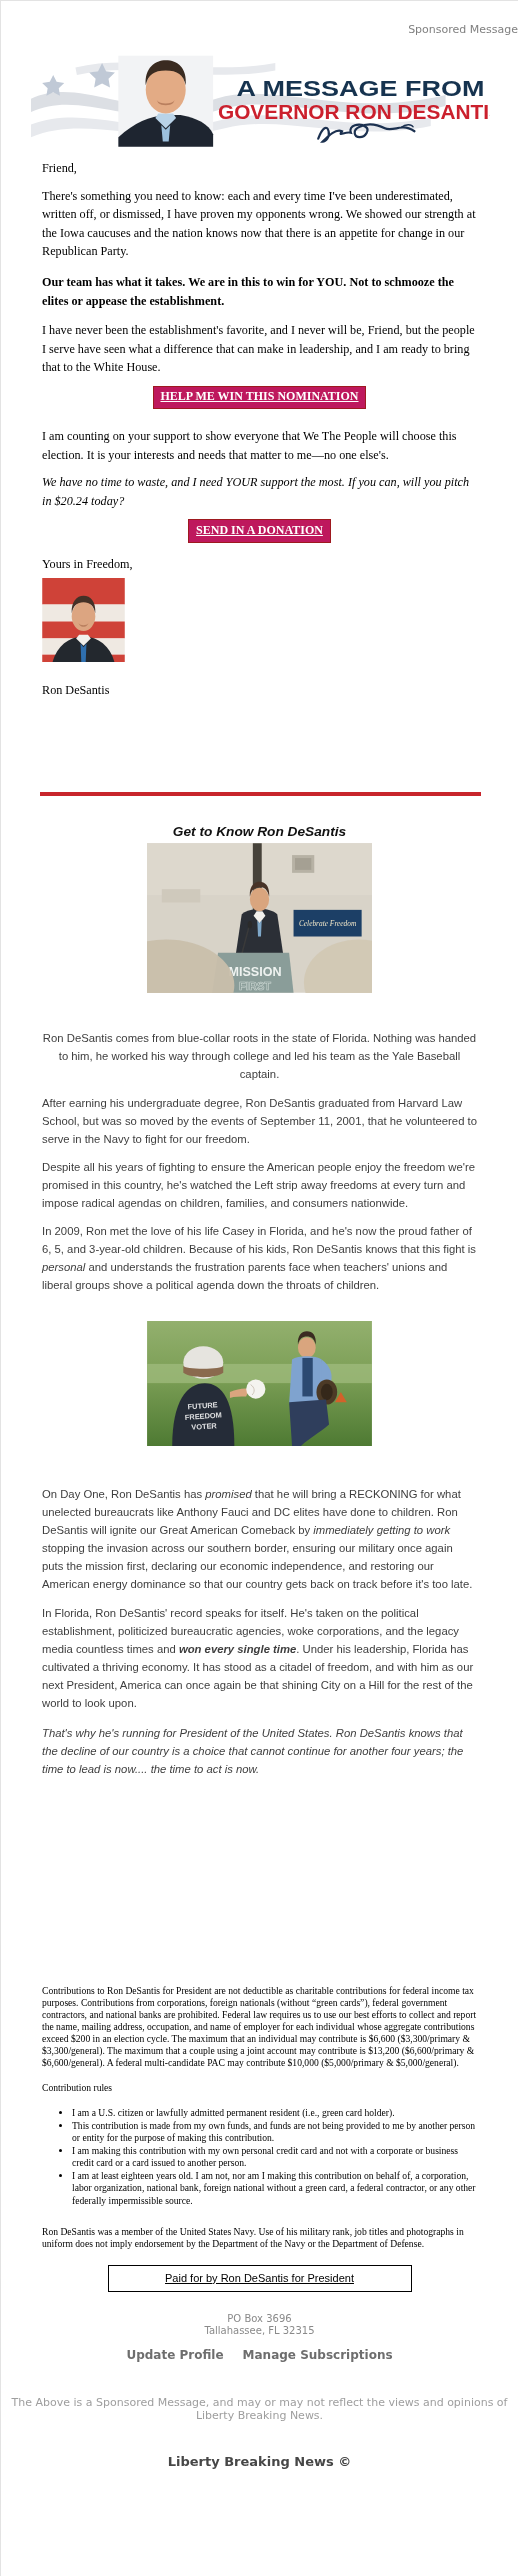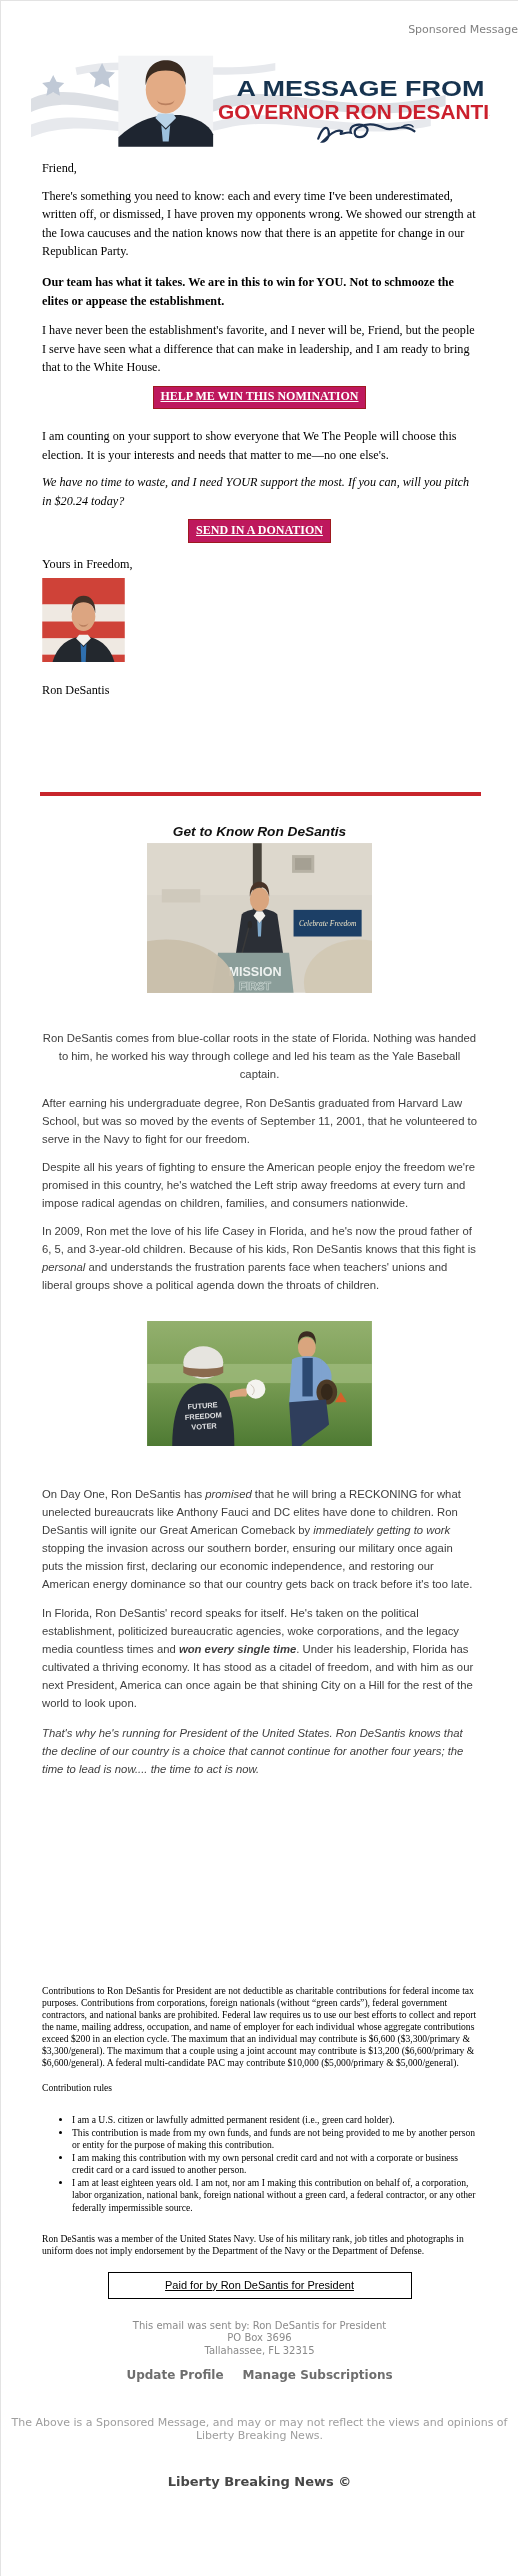--- a/index.html
+++ b/index.html
@@ -36,21 +36,21 @@
   .g1{margin-top:36px !important;text-align:center;}
   .gp{margin-top:10.4px !important;}
   .g6{margin-top:39px !important;}
   .g8{margin-top:12px !important;font-style:italic;}
   .bi{font-weight:bold;font-style:italic;}
 
   
   .fineprint{margin:207px 41px 0 41px;font-size:9.6px;line-height:12px;color:#000;}
   .fineprint p{margin:0;}
   .rules-title{margin-top:13.3px !important;}
-  .fineprint ul{margin:20px 0 0 0;padding-left:30px;}
+  .fineprint ul{margin:13px 0 0 0;padding-left:30px;}
   .fineprint li{margin-bottom:0.7px;line-height:12.2px;}
   .navy-note{margin-top:19px !important;}
   .paid-box{width:302px;margin:15px auto 0 auto;border:0.7px solid #000;text-align:center;font-family:"Liberation Sans",sans-serif;font-size:11px;color:#000;line-height:25px;height:25px;text-decoration:underline;}
 
   
   .footer{font-family:"DejaVu Sans",sans-serif;text-align:center;}
   .sent-block{margin-top:21px;color:#8a8a8a;font-size:10px;line-height:12.6px;}
   .profile-links{margin-top:10.4px;color:#6e6e6e;font-size:12px;font-weight:bold;}
   .profile-links span.link{cursor:pointer;}
   .profile-links .gap{display:inline-block;width:19px;}
@@ -224,21 +224,20 @@
       <li>I am making this contribution with my own personal credit card and not with a corporate or business credit card or a card issued to another person.</li>
       <li>I am at least eighteen years old. I am not, nor am I making this contribution on behalf of, a corporation, labor organization, national bank, foreign national without a green card, a federal contractor, or any other federally impermissible source.</li>
     </ul>
     <p class="navy-note">Ron DeSantis was a member of the United States Navy. Use of his military rank, job titles and photographs in uniform does not imply endorsement by the Department of the Navy or the Department of Defense.</p>
   </div>
 
   <div class="paid-box">Paid for by Ron DeSantis for President</div>
 
   <div class="footer">
     <div class="sent-block">
-      <div>This email was sent by: Ron DeSantis for President</div>
       <div>PO Box 3696</div>
       <div>Tallahassee, FL 32315</div>
     </div>
     <div class="profile-links">
       <span class="link">Update Profile</span><span class="gap"></span><span class="link">Manage Subscriptions</span>
     </div>
     <div class="sponsored-note">The Above is a Sponsored Message, and may or may not reflect the views and opinions of Liberty Breaking News.</div>
     <div class="lbn">
       <div class="name">Liberty Breaking News ©</div>
 

